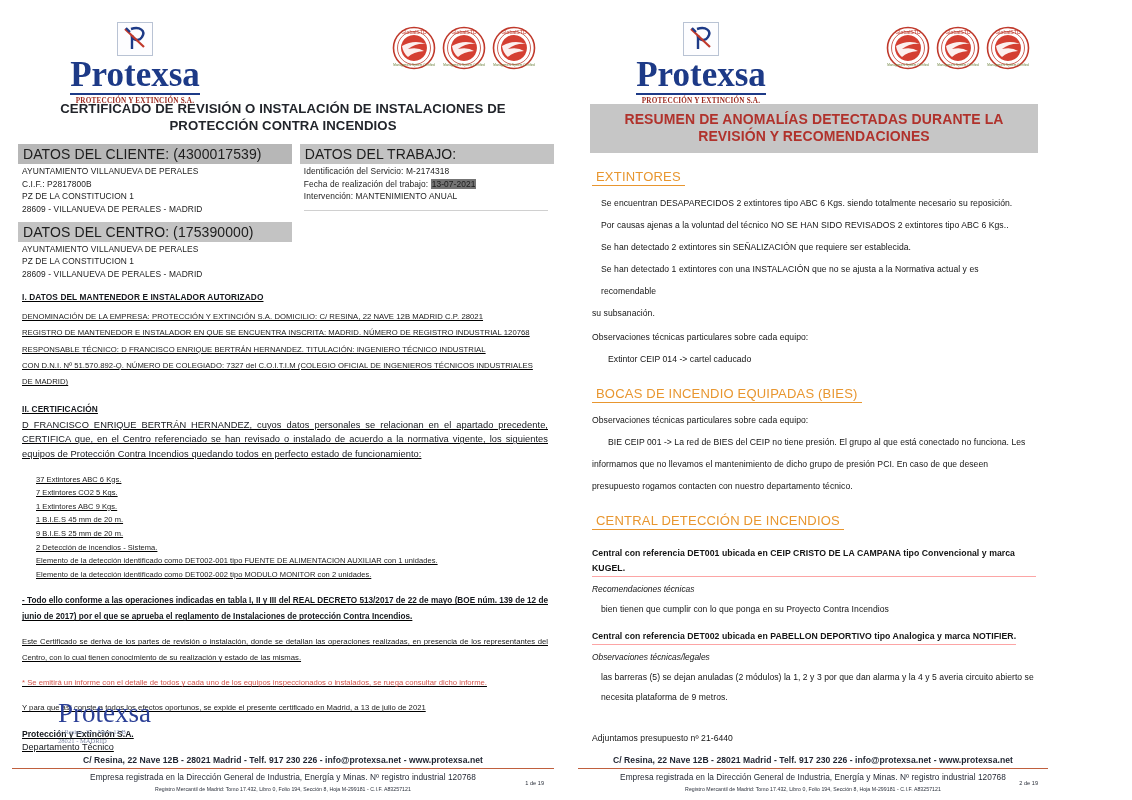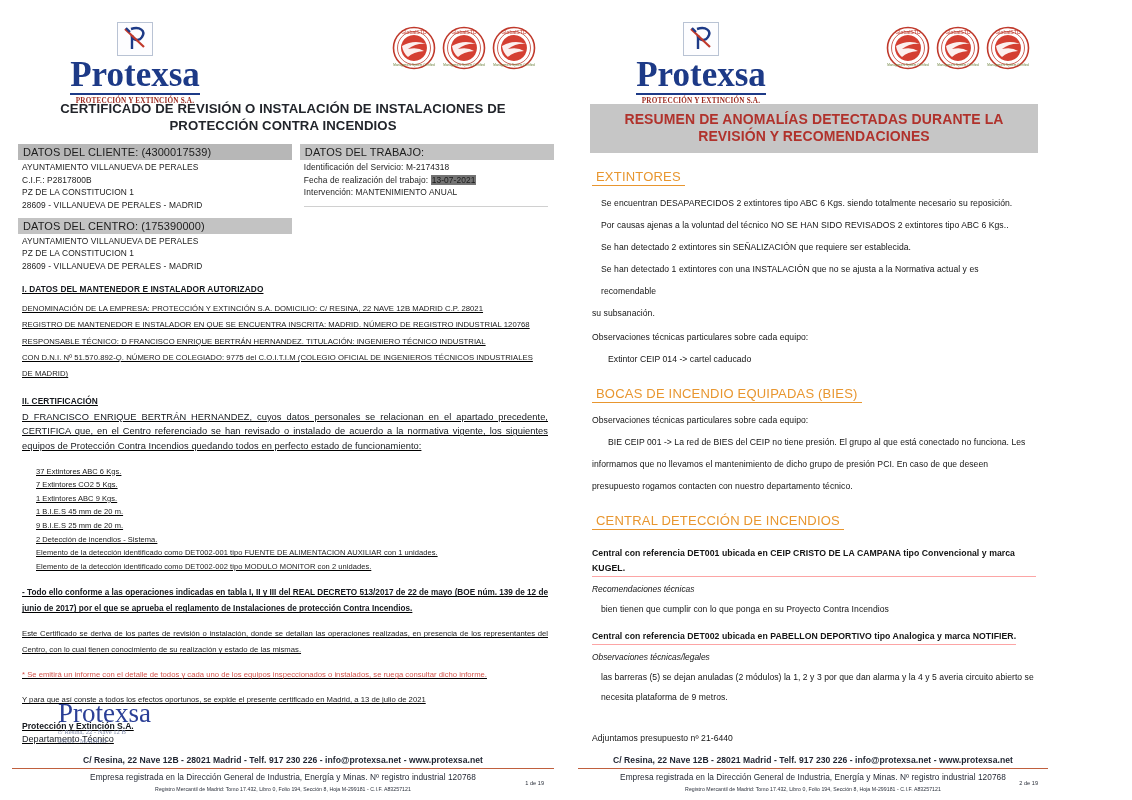--- a/index.html
+++ b/index.html
@@ -52,21 +52,21 @@
     font-size: 13.2px; font-weight: bold; color: #22252b;
     line-height: 17px; letter-spacing: .1px;
     margin: 8px 34px 10px 34px;
   }
 
   .boxes { display: flex; gap: 8px; padding: 0 12px 0 18px; }
   .col-left { width: 278px; }
   .col-right { width: 258px; }
   .band {
     background: #b7b7b7; color: #1d1d1d;
-    font-size: 11px; font-weight: normal;
+    font-size: 14px; font-weight: normal;
     padding: 2px 4px 2px 5px; letter-spacing: .1px;
   }
   .band.light { background: #c3c3c3; }
   .datum { font-size: 8.4px; color: #1b1b1b; padding: 2.4px 0 0 4px; letter-spacing: .1px; }
   .hl { background: #737373; padding: 0 1px; }
   .rule-short { border-top: 1px solid #d0d0d0; margin: 9px 6px 0 4px; }
   .gap8 { height: 8px; }
 
   .sec { padding: 0 18px 0 22px; text-decoration: underline; }
   .sec-h { font-size: 8.3px; font-weight: bold; color: #15181d; margin: 13px 0 7px 0; letter-spacing: .1px;}
@@ -227,21 +227,21 @@
           </div>
           <div class="rule-short"></div>
         </div>
       </div>
 
       <div class="sec">
         <div class="sec-h">I. DATOS DEL MANTENEDOR E INSTALADOR AUTORIZADO</div>
         <div class="sml">DENOMINACIÓN DE LA EMPRESA: PROTECCIÓN Y EXTINCIÓN S.A. DOMICILIO: C/ RESINA, 22 NAVE 12B MADRID C.P. 28021</div>
         <div class="sml">REGISTRO DE MANTENEDOR E INSTALADOR EN QUE SE ENCUENTRA INSCRITA: MADRID. NÚMERO DE REGISTRO INDUSTRIAL 120768</div>
         <div class="sml">RESPONSABLE TÉCNICO: D FRANCISCO ENRIQUE BERTRÁN HERNANDEZ. TITULACIÓN: INGENIERO TÉCNICO INDUSTRIAL</div>
-        <div class="sml">CON D.N.I. Nº 51.570.892-Q. NÚMERO DE COLEGIADO: 9775 del C.O.I.T.I.M (COLEGIO OFICIAL DE INGENIEROS TÉCNICOS INDUSTRIALES</div>
+        <div class="sml">CON D.N.I. Nº 51.570.892-Q. NÚMERO DE COLEGIADO: 7327 del C.O.I.T.I.M (COLEGIO OFICIAL DE INGENIEROS TÉCNICOS INDUSTRIALES</div>
         <div class="sml">DE MADRID)</div>
 
         <div class="sec-h tight">II. CERTIFICACIÓN</div>
         <div class="para">D FRANCISCO ENRIQUE BERTRÁN HERNANDEZ, cuyos datos personales se relacionan en el  apartado precedente, CERTIFICA que, en el Centro referenciado se han revisado o instalado de acuerdo a la normativa vigente, los siguientes equipos de Protección Contra Incendios quedando todos en perfecto estado de funcionamiento:</div>
 
         <div class="eq-list">
           <div>37 Extintores ABC 6 Kgs.</div>
           <div>7 Extintores CO2 5 Kgs.</div>
           <div>1 Extintores ABC 9 Kgs.</div>
           <div>1 B.I.E.S 45 mm de 20 m.</div>

